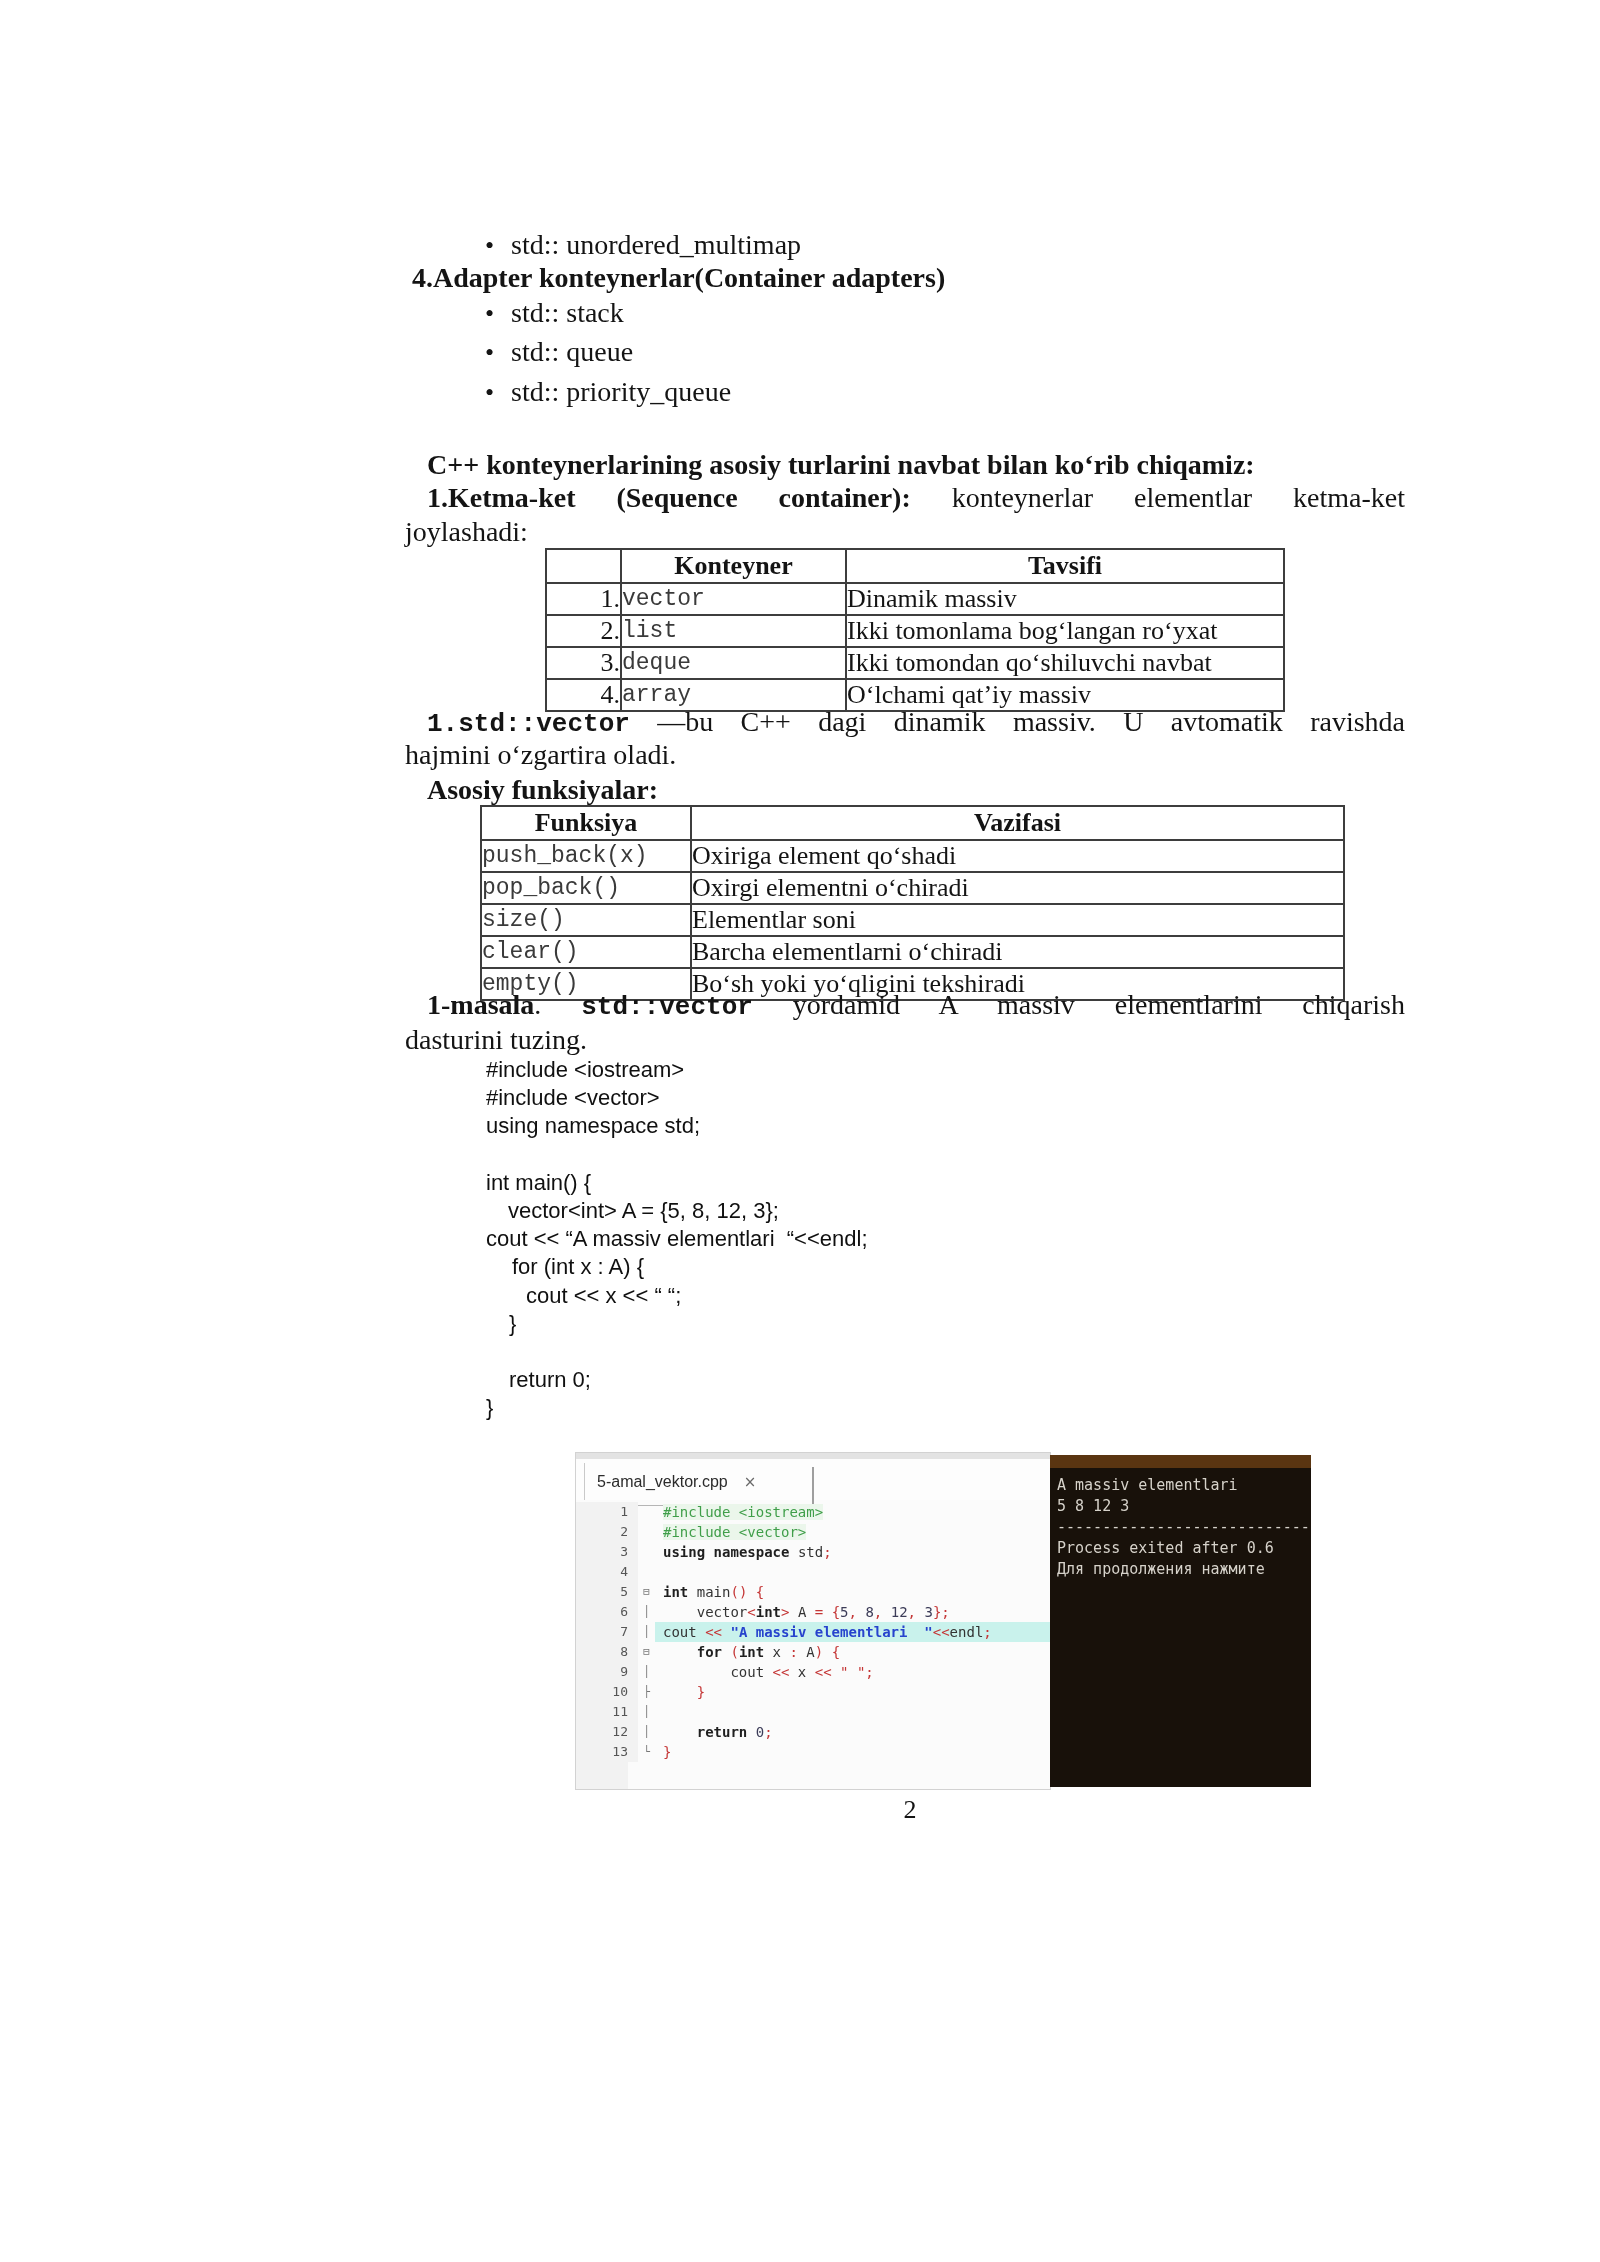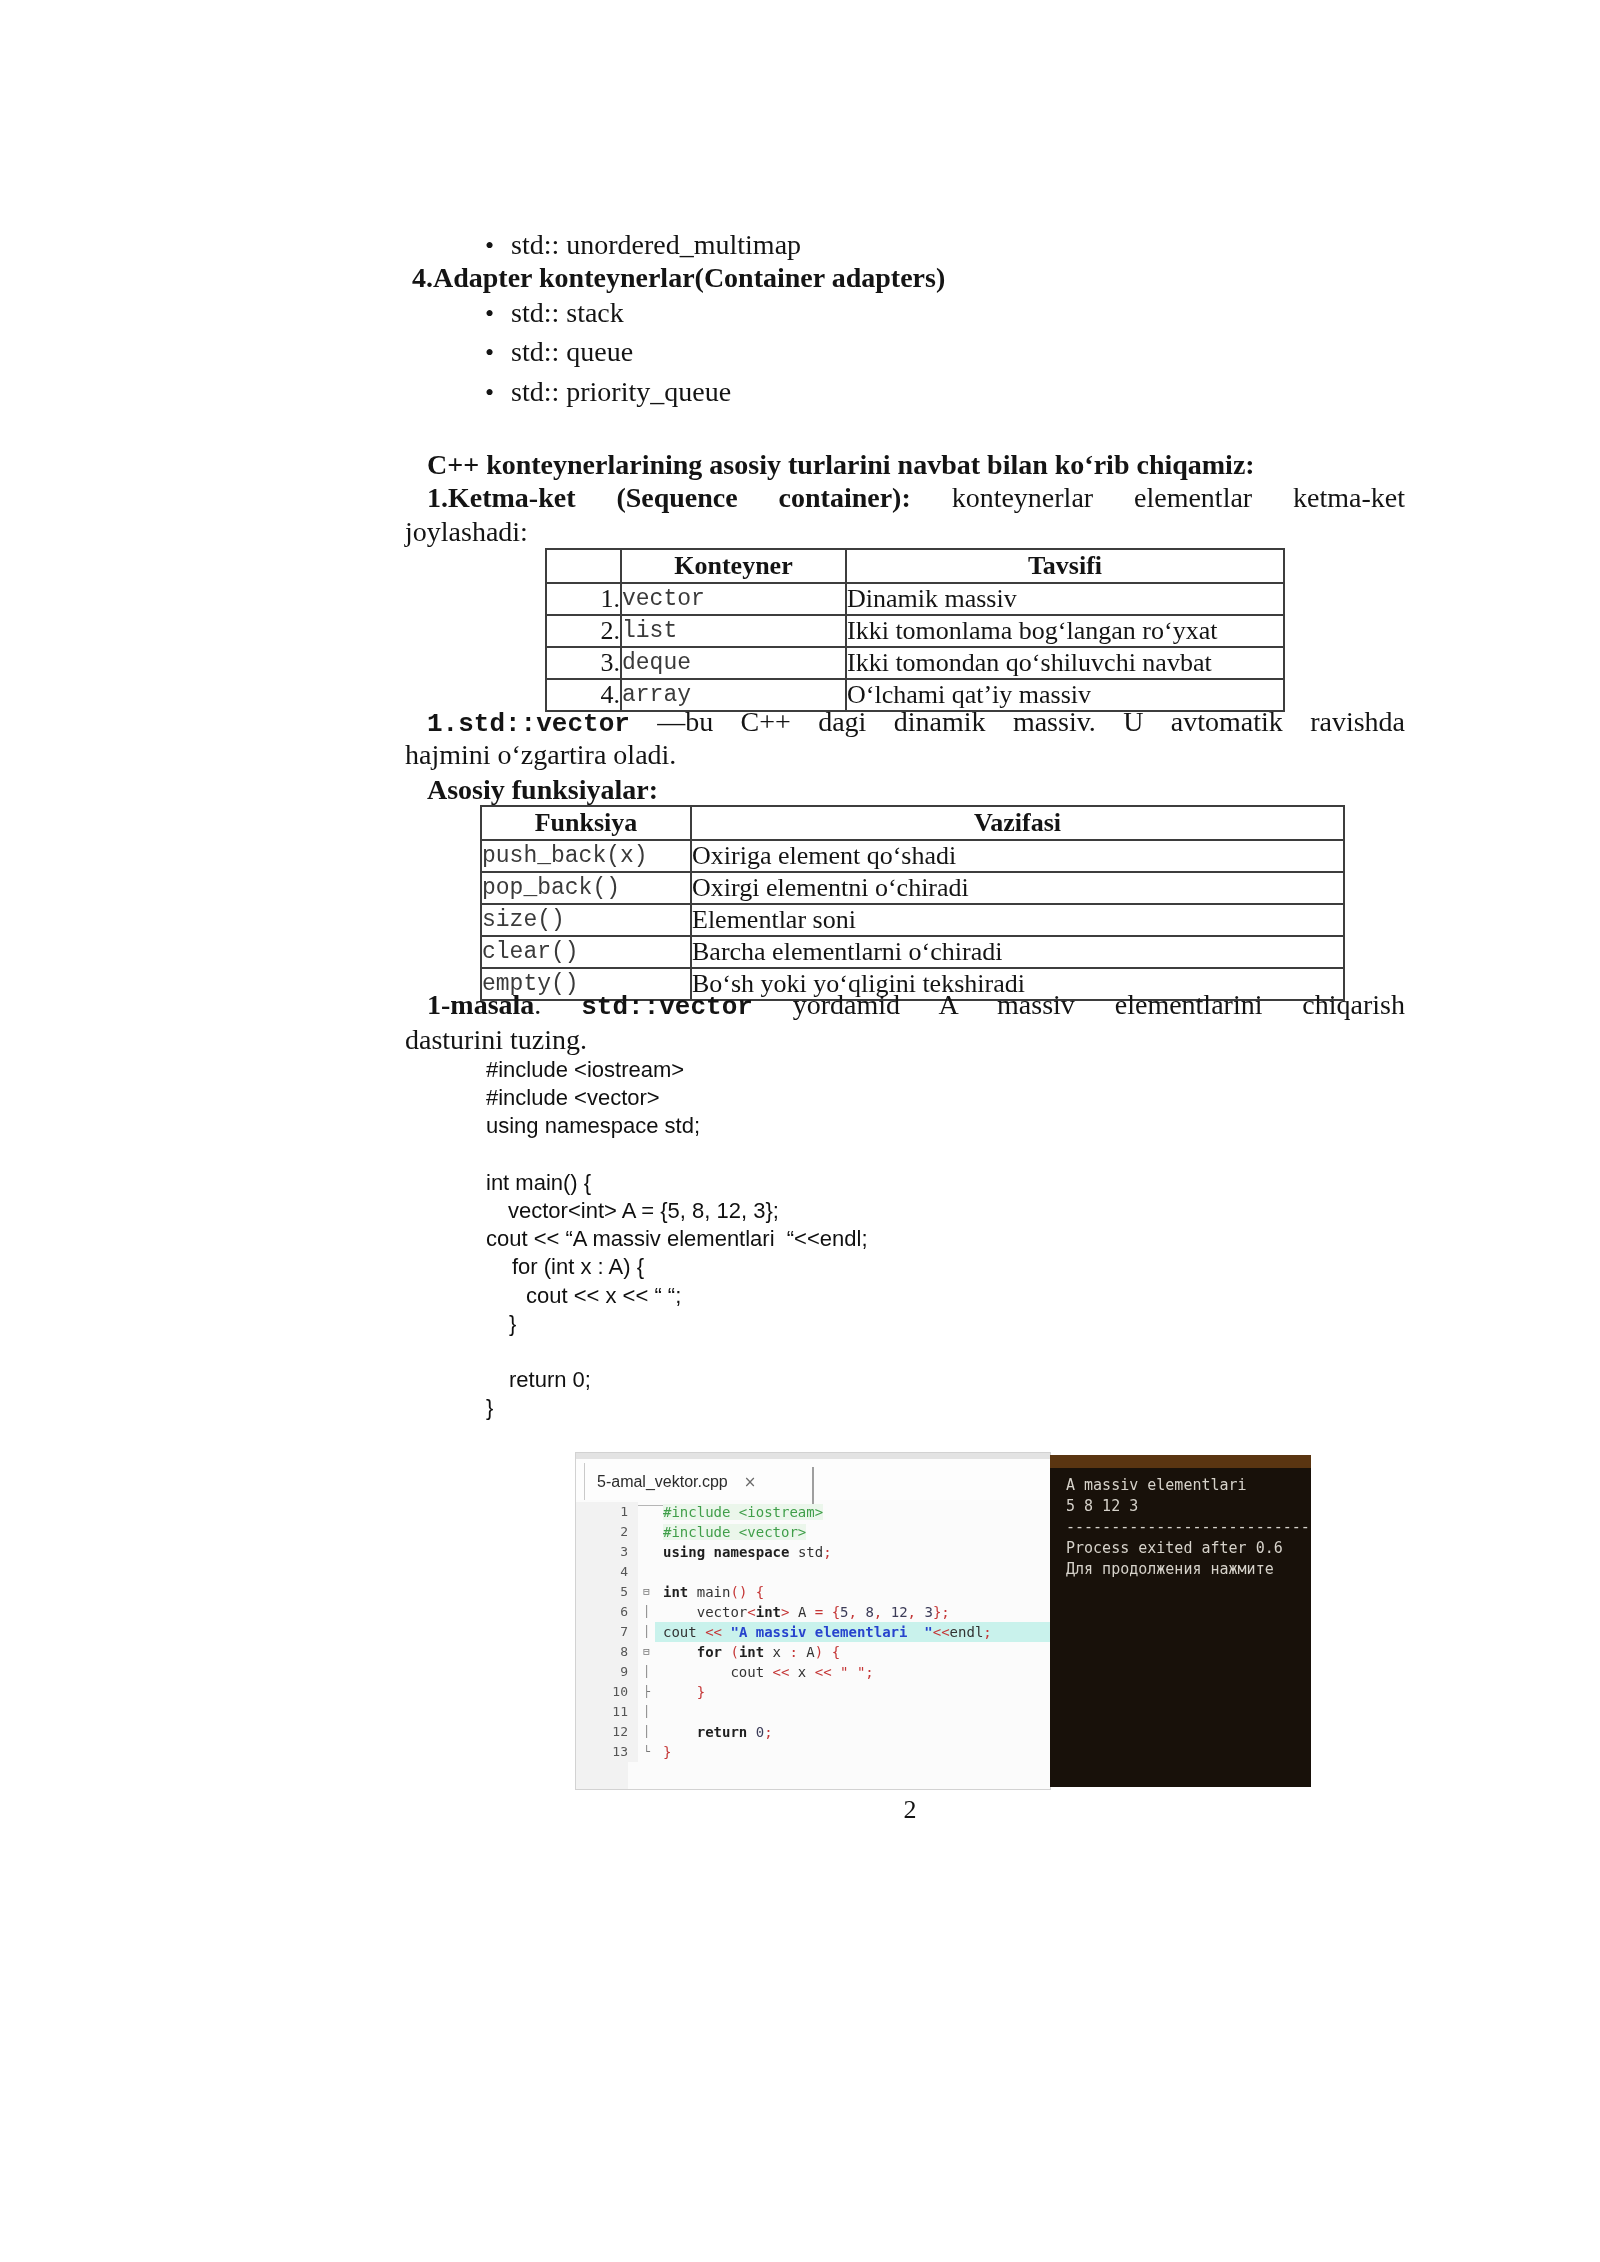--- a/index.html
+++ b/index.html
@@ -51,21 +51,21 @@
   .tk{font-weight:bold;color:#1f1f1f;}
   .tp{color:#333;}
   .tr{color:#c43535;}
   .ts{color:#2743cd;font-weight:bold;}
   .tn{color:#3c3c58;}
   #gutter-ext{position:absolute;left:0;top:309px;width:52px;height:27px;background:#f2f2f2;}
 
   
   #console{position:absolute;left:475px;top:3px;width:261px;height:332px;background:#18110a;}
   #console-title{height:13px;background:#5a3511;}
-  #console-body{padding:7px 0 0 16px;font-family:"DejaVu Sans Mono",monospace;font-size:15px;
+  #console-body{padding:7px 0 0 7px;font-family:"DejaVu Sans Mono",monospace;font-size:15px;
                 line-height:21px;color:#d6d2ca;}
   .con-line{white-space:pre;overflow:hidden;height:21px;}
 
   #pagenum{position:absolute;left:860px;top:1795px;width:100px;text-align:center;font-size:26px;}
 </style>
 </head>
 <body>
 
 <div id="page">
 

